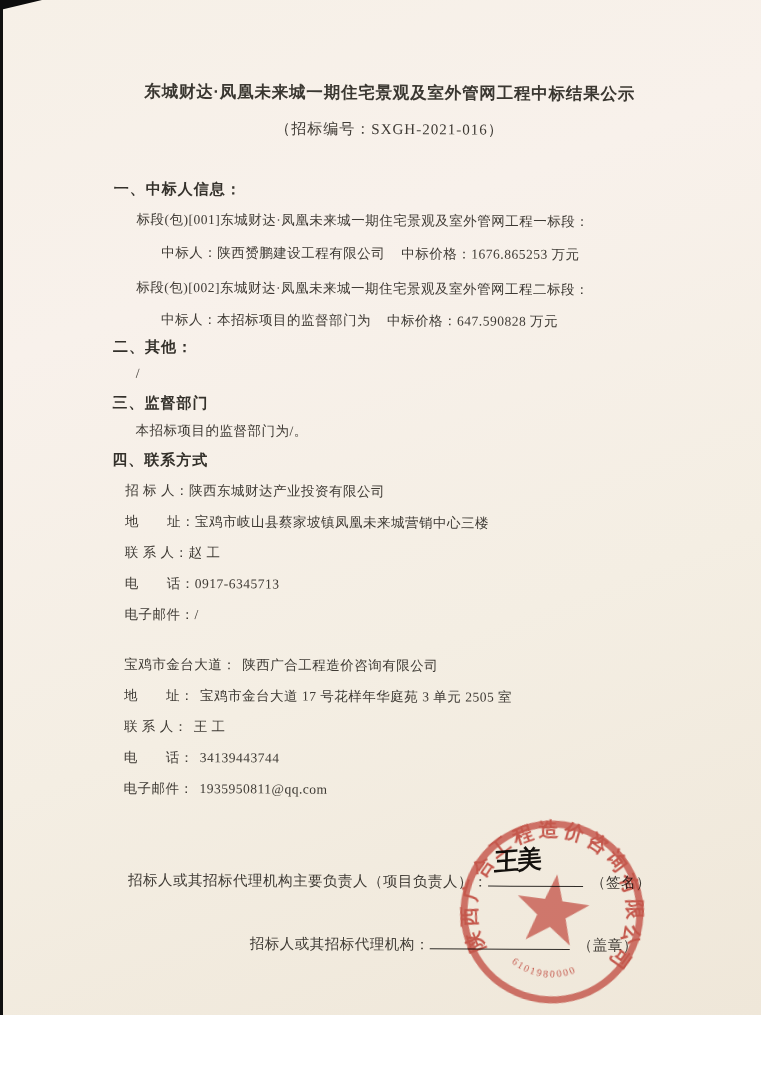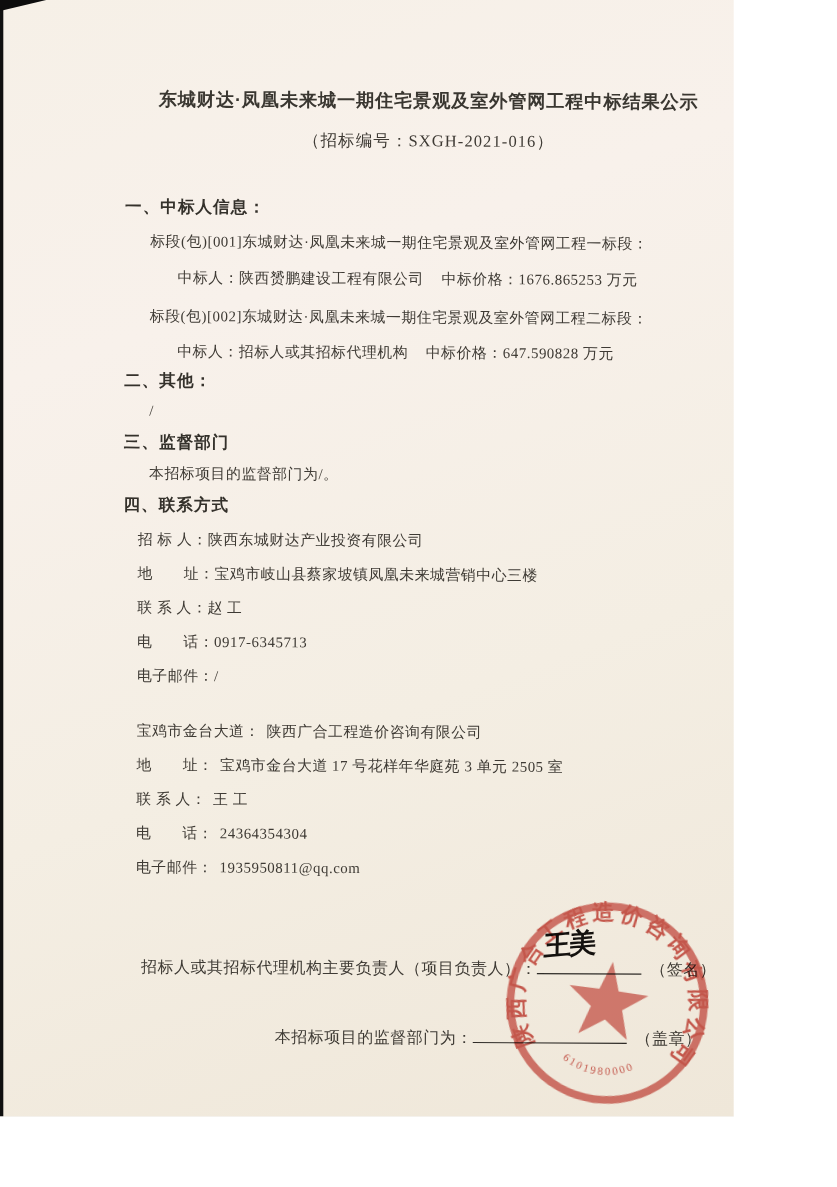--- a/index.html
+++ b/index.html
@@ -3,21 +3,21 @@
 <meta charset="utf-8">
 <style>
   html,body{margin:0;padding:0;width:761px;height:1079px;}
   body{
     position:relative;overflow:hidden;background:#ffffff;
     font-family:"Liberation Serif","DejaVu Serif",serif;
     color:#3e3a34;
   }
   
   .scan{
-    position:absolute;left:0;top:0;width:667px;height:1015px;
+    position:absolute;left:0;top:0;width:761px;height:1015px;
     background:linear-gradient(160deg,#f6f0e7 0%,#f8f1eb 28%,#f4eee3 62%,#efe7d9 100%);
     border-bottom:2px solid #d9d2c4;
   }
   .edge-left{position:absolute;left:0;top:0;width:3px;height:1015px;background:#101010;}
   .corner-wedge{position:absolute;left:0;top:0;width:0;height:0;
     border-top:10px solid #0d0d0d;border-right:42px solid transparent;}
   
   .content{
     position:absolute;left:0;top:0;width:761px;
     transform:rotate(.3deg);transform-origin:380px 520px;
@@ -82,45 +82,45 @@
 
     <div class="title">东城财达·凤凰未来城一期住宅景观及室外管网工程中标结果公示</div>
     <div class="subtitle">（招标编号：SXGH-2021-016）</div>
 
     <div class="sec" id="sec1">一、中标人信息：</div>
 
     <div class="lot-name">标段(包)[001]东城财达·凤凰未来城一期住宅景观及室外管网工程一标段：</div>
     <div class="lot-winner"><span>中标人：</span><span>陕西赟鹏建设工程有限公司</span><span class="price-label">中标价格：</span><span>1676.865253 万元</span></div>
 
     <div class="lot-name second">标段(包)[002]东城财达·凤凰未来城一期住宅景观及室外管网工程二标段：</div>
-    <div class="lot-winner second"><span>中标人：</span><span>招标人或其招标代理机构</span><span class="price-label">中标价格：</span><span>647.590828 万元</span></div>
+    <div class="lot-winner second"><span>中标人：</span><span>本招标项目的监督部门为</span><span class="price-label">中标价格：</span><span>647.590828 万元</span></div>
 
     <div class="sec s2">二、其他：</div>
     <div class="plain">/</div>
 
     <div class="sec s3">三、监督部门</div>
     <div class="plain p3">本招标项目的监督部门为/。</div>
 
     <div class="sec s4">四、联系方式</div>
 
     <div class="row tenderer"><span class="lbl">招 标 人：</span><span class="val">陕西东城财达产业投资有限公司</span></div>
     <div class="row tenderer"><span class="lbl">地　　址：</span><span class="val">宝鸡市岐山县蔡家坡镇凤凰未来城营销中心三楼</span></div>
     <div class="row tenderer"><span class="lbl">联 系 人：</span><span class="val">赵 工</span></div>
     <div class="row tenderer"><span class="lbl">电　　话：</span><span class="val">0917-6345713</span></div>
     <div class="row tenderer"><span class="lbl">电子邮件：</span><span class="val">/</span></div>
 
     <div class="row agency first-agency"><span class="lbl">宝鸡市金台大道：</span><span class="val">陕西广合工程造价咨询有限公司</span></div>
     <div class="row agency"><span class="lbl">地　　址：</span><span class="val">宝鸡市金台大道 17 号花样年华庭苑 3 单元 2505 室</span></div>
     <div class="row agency"><span class="lbl">联 系 人：</span><span class="val">王 工</span></div>
-    <div class="row agency"><span class="lbl">电　　话：</span><span class="val">24364354304</span></div>
+    <div class="row agency"><span class="lbl">电　　话：</span><span class="val">34139443744</span></div>
     <div class="row agency"><span class="lbl">电子邮件：</span><span class="val">1935950811@qq.com</span></div>
 
     <div class="sig sig1"><span>招标人或其招标代理机构主要负责人（项目负责人）：</span><span class="uline"><span class="handwriting">王美</span></span><span class="suffix">（签名）</span></div>
 
-    <div class="sig sig2"><span>本招标项目的监督部门为：</span><span class="uline wide"></span><span class="suffix">（盖章）</span></div>
+    <div class="sig sig2"><span>招标人或其招标代理机构：</span><span class="uline wide"></span><span class="suffix">（盖章）</span></div>
 
   </div>
 
   <svg class="seal" viewBox="0 0 200 200" xmlns="http://www.w3.org/2000/svg">
     <defs>
       <path id="seal-arc-top" d="M 37.7,143.6 A 76 76 0 1 1 162.3,143.6" fill="none"></path>
       <path id="seal-arc-bottom" d="M 55,146 A 62 62 0 0 0 145,146" fill="none"></path>
     </defs>
     <circle cx="100" cy="100" r="88" fill="none" stroke="#c9473e" stroke-width="7" opacity="0.82"></circle>
     <polygon points="100,62 108.8,87.9 136.1,88.3 114.3,104.6 122.3,130.7 100,115 77.7,130.7 85.7,104.6 63.9,88.3 91.2,87.9" fill="#cd5148" opacity="0.82"></polygon>

